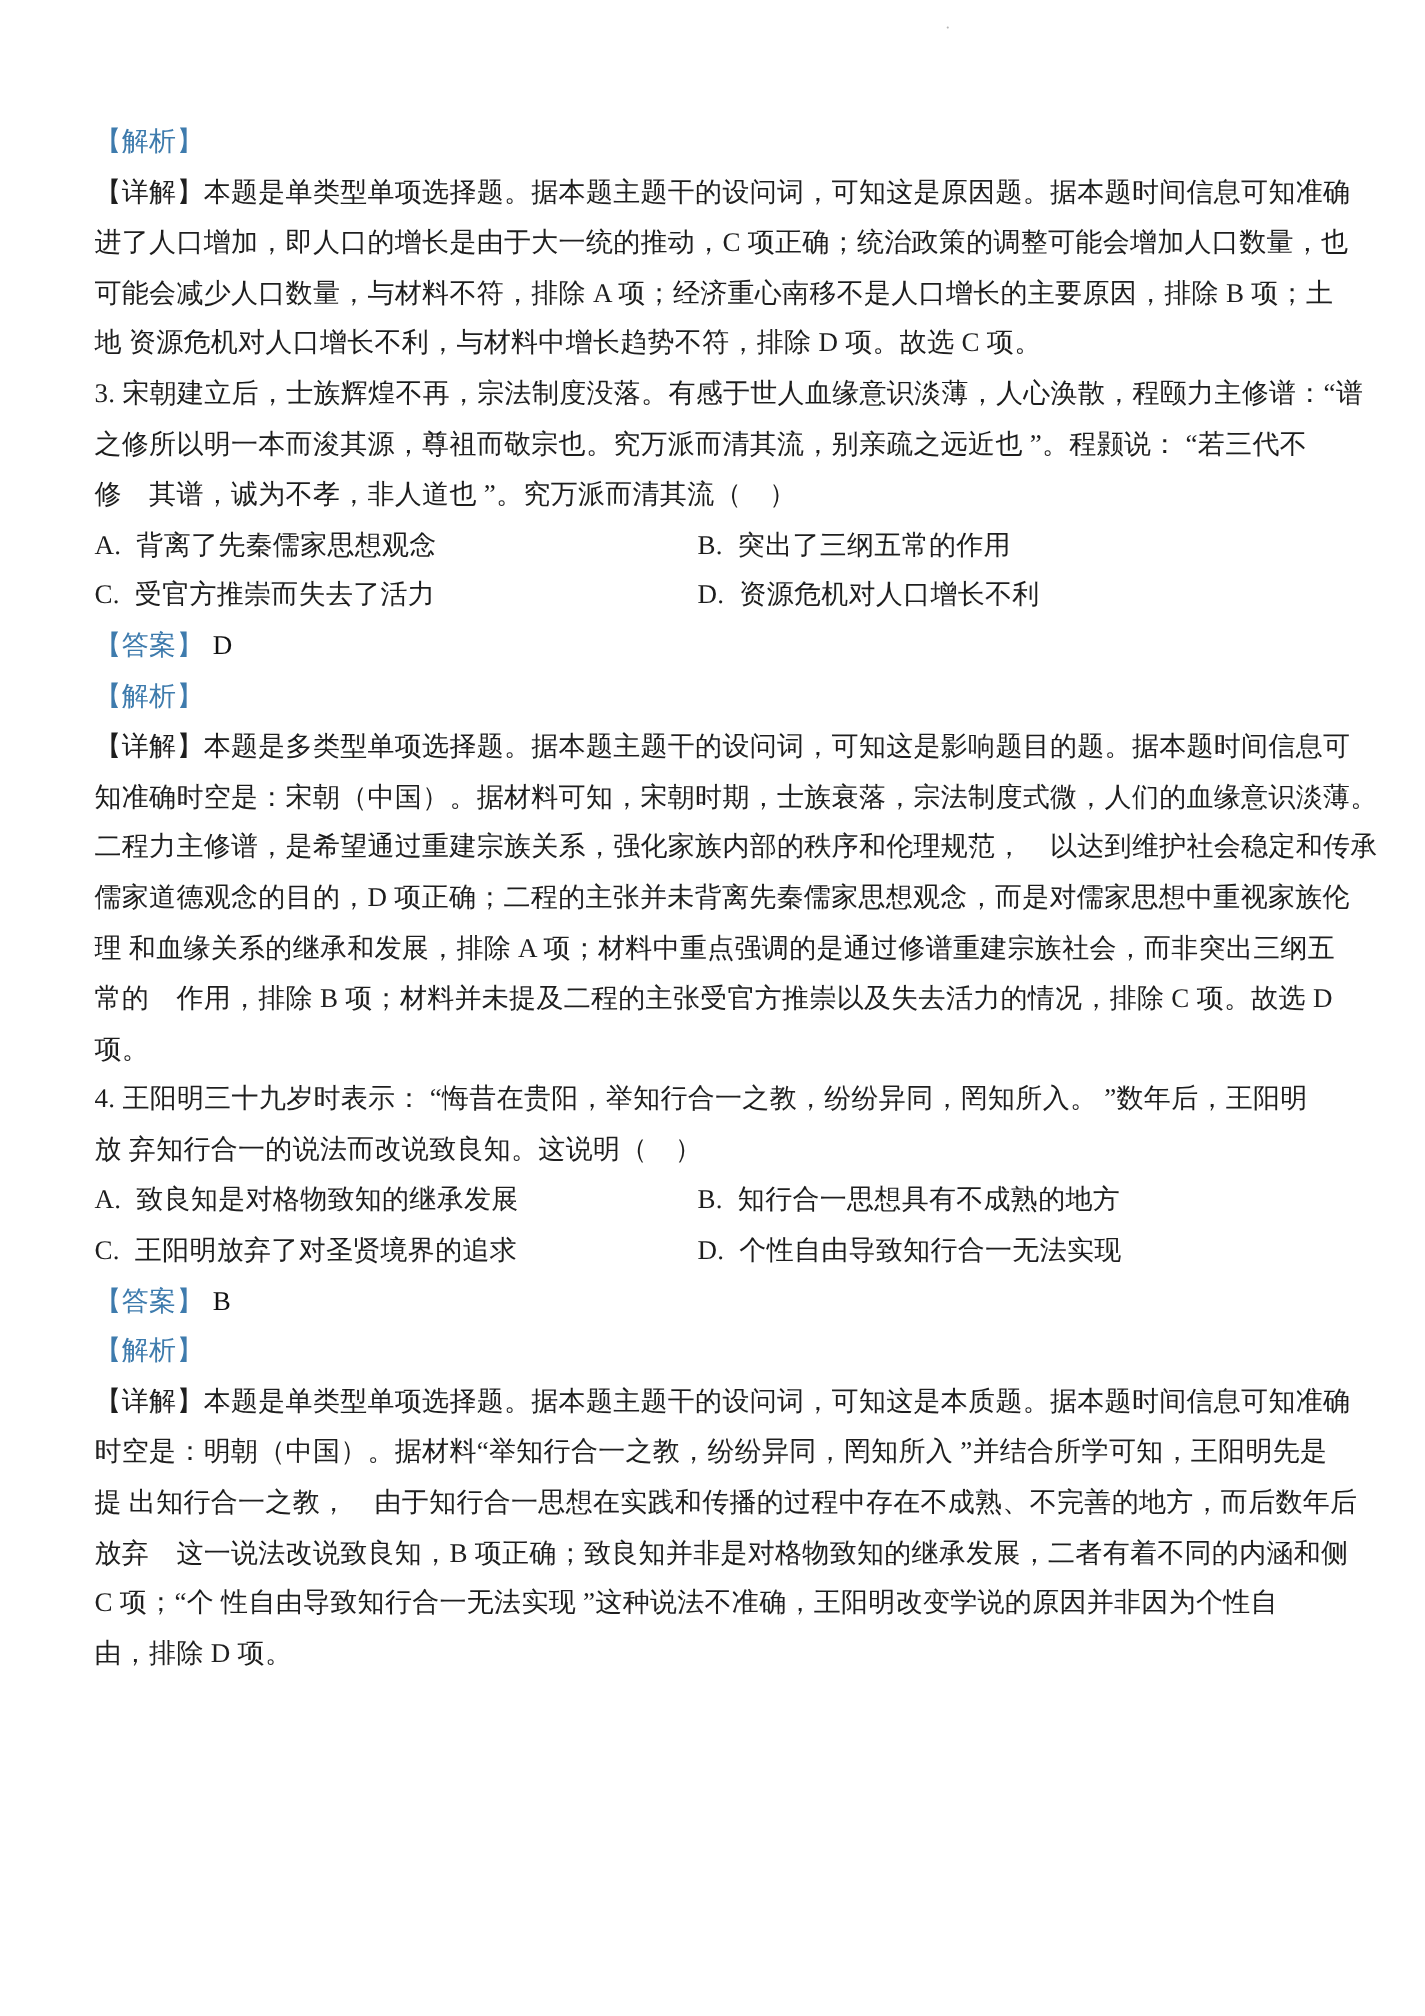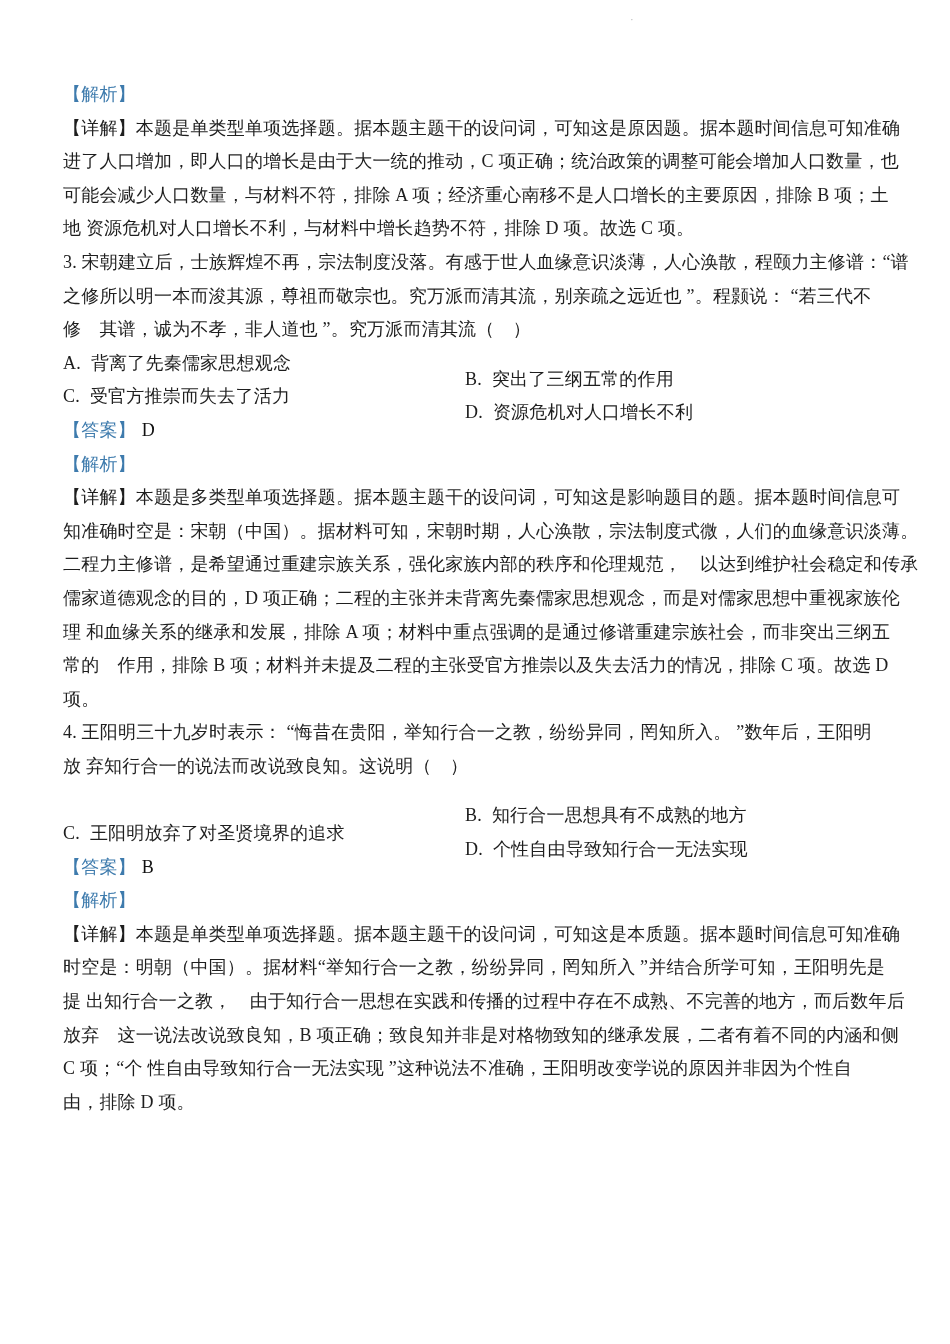--- a/index.html
+++ b/index.html
@@ -40,21 +40,20 @@
     position: relative;
     text-decoration: underline;
   }
   .opt {
     display: inline-block;
   }
   .opt-right {
     position: absolute;
     left: 402px;
     top: 0;
-    margin-top: 16px;
   }
   .opt-key {
     display: inline-block;
     margin-right: 10px;
   }
   .stray-mark {
     position: absolute;
     left: 630px;
     top: 14px;
     font-size: 11px;
@@ -77,31 +76,31 @@
       </div>
       <div>
         <div class="line">3. 宋朝建立后，士族辉煌不再，宗法制度没落。有感于世人血缘意识淡薄，人心涣散，程颐力主修谱：“谱</div>
         <div class="line">之修所以明一本而浚其源，尊祖而敬宗也。究万派而清其流，别亲疏之远近也 ”。程颢说： “若三代不</div>
         <div class="line">修　其谱，诚为不孝，非人道也 ”。究万派而清其流（　）</div>
         <div class="line options-row"><span class="opt"><span class="opt-key">A.</span><span class="opt-text">背离了先秦儒家思想观念</span></span><span class="opt opt-right"><span class="opt-key">B.</span><span class="opt-text">突出了三纲五常的作用</span></span></div>
         <div class="line options-row"><span class="opt"><span class="opt-key">C.</span><span class="opt-text">受官方推崇而失去了活力</span></span><span class="opt opt-right"><span class="opt-key">D.</span><span class="opt-text">资源危机对人口增长不利</span></span></div>
         <div class="line"><span class="blue">【答案】</span><span class="answer-value">D</span></div>
         <div class="line"><span class="blue">【解析】</span></div>
         <div class="line">【详解】本题是多类型单项选择题。据本题主题干的设问词，可知这是影响题目的题。据本题时间信息可</div>
-        <div class="line">知准确时空是：宋朝（中国）。据材料可知，宋朝时期，人心涣散，宗法制度式微，人们的血缘意识淡薄。</div>
+        <div class="line">知准确时空是：宋朝（中国）。据材料可知，宋朝时期，士族衰落，宗法制度式微，人们的血缘意识淡薄。</div>
         <div class="line">二程力主修谱，是希望通过重建宗族关系，强化家族内部的秩序和伦理规范，　以达到维护社会稳定和传承</div>
         <div class="line">儒家道德观念的目的，D 项正确；二程的主张并未背离先秦儒家思想观念，而是对儒家思想中重视家族伦</div>
         <div class="line">理 和血缘关系的继承和发展，排除 A 项；材料中重点强调的是通过修谱重建宗族社会，而非突出三纲五</div>
         <div class="line">常的　作用，排除 B 项；材料并未提及二程的主张受官方推崇以及失去活力的情况，排除 C 项。故选 D</div>
         <div class="line">项。</div>
       </div>
       <div>
         <div class="line">4. 王阳明三十九岁时表示： “悔昔在贵阳，举知行合一之教，纷纷异同，罔知所入。 ”数年后，王阳明</div>
         <div class="line">放 弃知行合一的说法而改说致良知。这说明（　）</div>
-        <div class="line options-row"><span class="opt opt-right"><span class="opt-key">B.</span><span class="opt-text">知行合一思想具有不成熟的地方</span></span></div>
+        <div class="line options-row"><span class="opt"><span class="opt-key">A.</span><span class="opt-text">致良知是对格物致知的继承发展</span></span><span class="opt opt-right"><span class="opt-key">B.</span><span class="opt-text">知行合一思想具有不成熟的地方</span></span></div>
         <div class="line options-row"><span class="opt"><span class="opt-key">C.</span><span class="opt-text">王阳明放弃了对圣贤境界的追求</span></span><span class="opt opt-right"><span class="opt-key">D.</span><span class="opt-text">个性自由导致知行合一无法实现</span></span></div>
         <div class="line"><span class="blue">【答案】</span><span class="answer-value">B</span></div>
         <div class="line"><span class="blue">【解析】</span></div>
         <div class="line">【详解】本题是单类型单项选择题。据本题主题干的设问词，可知这是本质题。据本题时间信息可知准确</div>
         <div class="line">时空是：明朝（中国）。据材料“举知行合一之教，纷纷异同，罔知所入 ”并结合所学可知，王阳明先是</div>
         <div class="line">提 出知行合一之教，　由于知行合一思想在实践和传播的过程中存在不成熟、不完善的地方，而后数年后</div>
         <div class="line">放弃　这一说法改说致良知，B 项正确；致良知并非是对格物致知的继承发展，二者有着不同的内涵和侧</div>
         <div class="line">C 项；“个 性自由导致知行合一无法实现 ”这种说法不准确，王阳明改变学说的原因并非因为个性自</div>
         <div class="line">由，排除 D 项。</div>
       </div>

